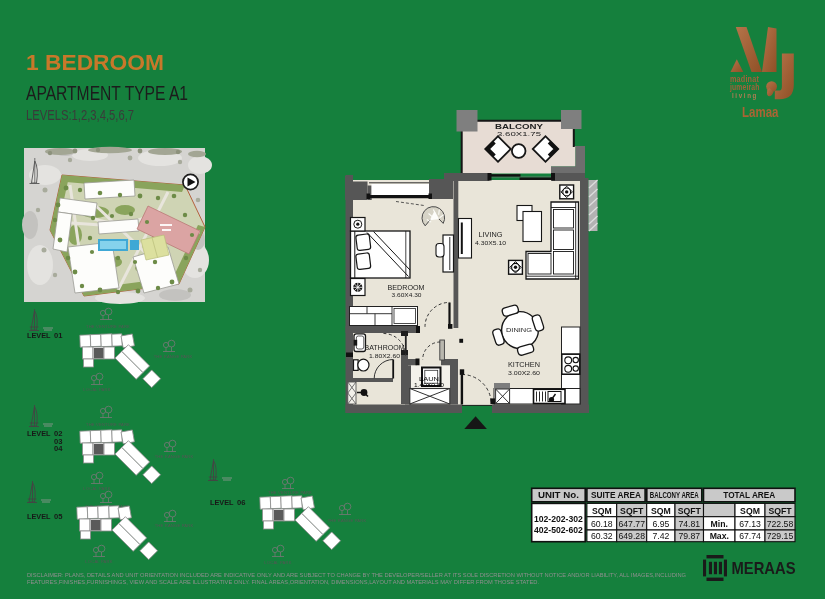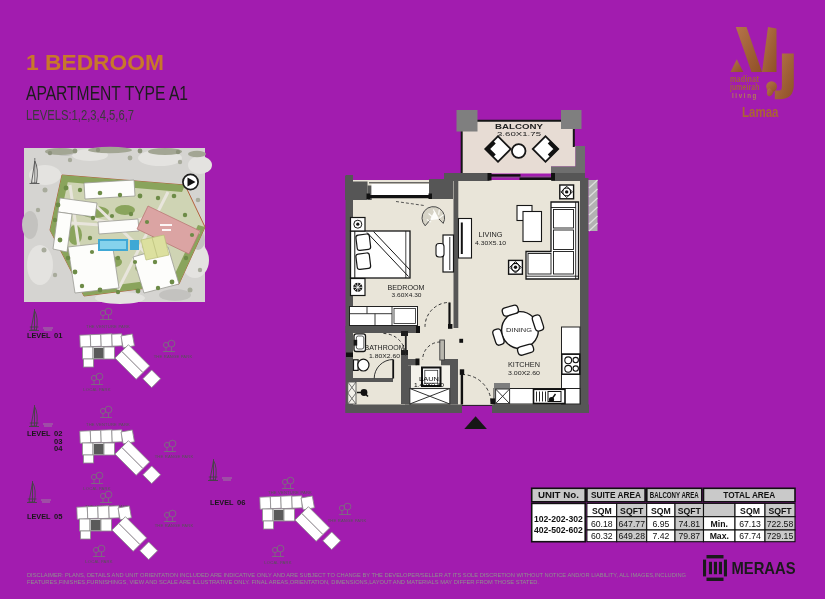--- a/index.html
+++ b/index.html
@@ -1,16 +1,16 @@
 <!DOCTYPE html>
 <html><head>
 <meta charset="utf-8">
 <style>
   html,body{margin:0;padding:0;background:#fff;}
-  #page{position:relative;width:825px;height:599px;background:#a21caf;overflow:hidden;
+  #page{position:relative;width:825px;height:599px;background:#15803d;overflow:hidden;
         font-family:"Liberation Sans",sans-serif;}
   svg{display:block;}
   .abs{position:absolute;}
 </style>
 </head>
 <body>
 <div id="page">
 <svg class="abs" style="left:0;top:0" width="825" height="599" viewBox="0 0 825 599" font-family="Liberation Sans, sans-serif">
 
 <g id="heading">

